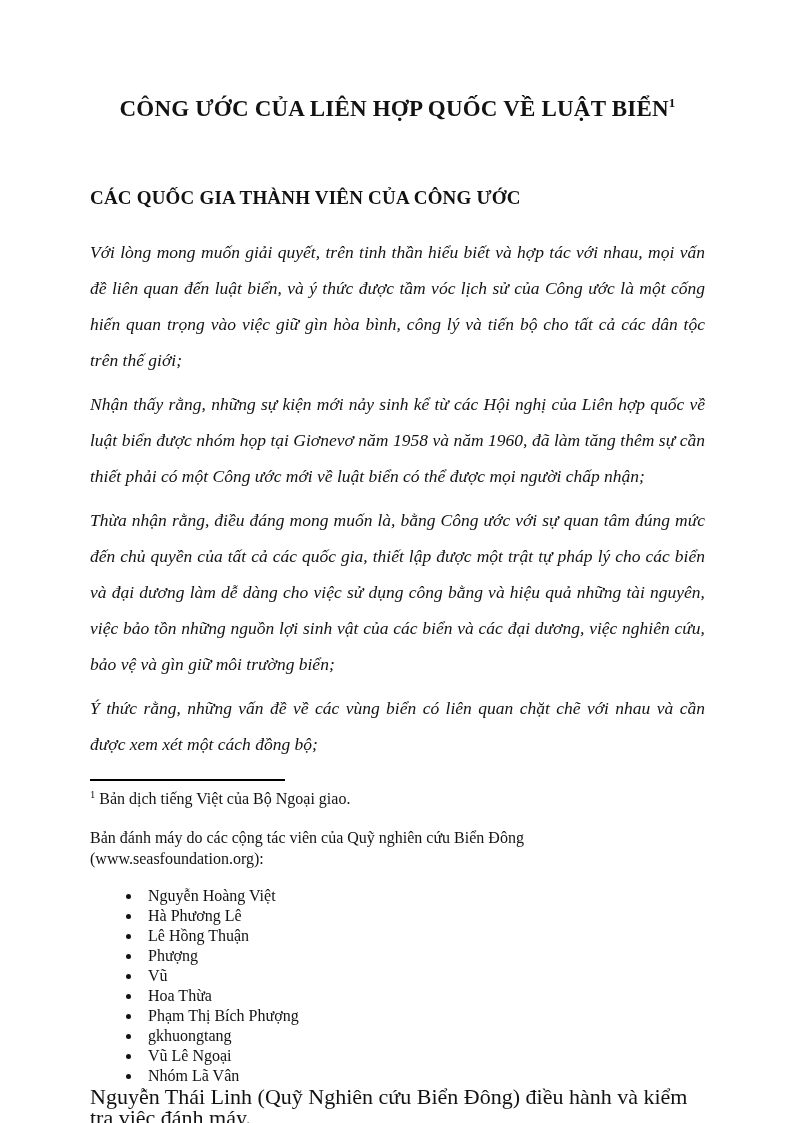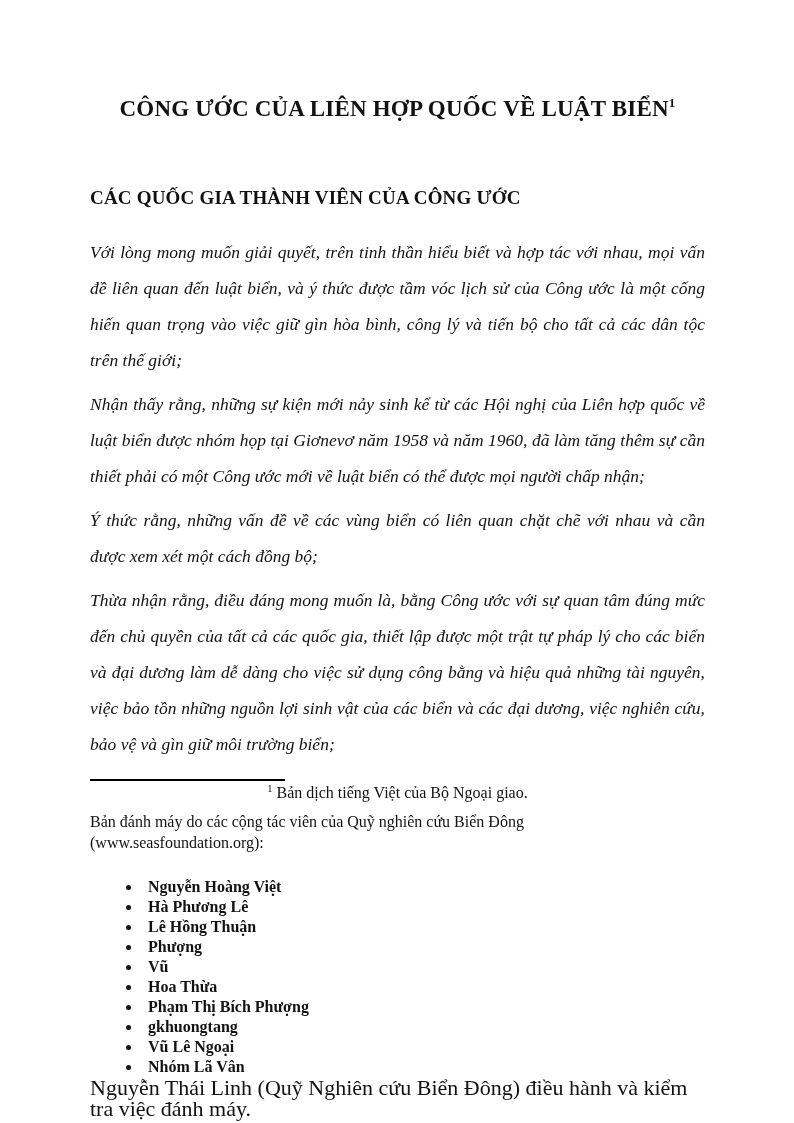--- a/index.html
+++ b/index.html
@@ -54,41 +54,39 @@
     text-align: justify;
     margin-bottom: 8px;
   }
   .footnote-sep {
     width: 195px;
     height: 0;
     border-top: 2px solid #000000;
     margin-top: 17px;
   }
   .footnote-line {
-    margin-top: 1px;
+    margin-top: 7px;
     font-size: 16px;
     line-height: 21px;
-    text-align: center;
   }
   .footnote-line sup {
     font-size: 10.5px;
     vertical-align: super;
     line-height: 0;
   }
   .credits-intro {
-    margin-top: 8px;
+    margin-top: 18px;
     font-size: 16px;
     line-height: 21px;
     white-space: pre-line;
   }
   .contributors {
-    margin-top: 24px;
+    margin-top: 17px;
     list-style: disc outside;
     padding-left: 52px;
-    font-weight: bold;
   }
   .contributors li {
     font-size: 16px;
     line-height: 20px;
     padding-left: 6px;
   }
   .credits-closing {
     font-size: 22px;
     line-height: 21px;
     font-family: Liberation Serif, serif;
@@ -100,22 +98,22 @@
 <div class="page">
 
   <h1 class="doc-title"><span>CÔNG ƯỚC CỦA LIÊN HỢP QUỐC VỀ LUẬT BIỂN</span><sup>1</sup></h1>
 
 
   <h2 class="section-heading">CÁC QUỐC GIA THÀNH VIÊN CỦA CÔNG ƯỚC</h2>
 
   <div class="preamble">
       <p>Với lòng mong muốn giải quyết, trên tinh thần hiểu biết và hợp tác với nhau, mọi vấn đề liên quan đến luật biển, và ý thức được tầm vóc lịch sử của Công ước là một cống hiến quan trọng vào việc giữ gìn hòa bình, công lý và tiến bộ cho tất cả các dân tộc trên thế giới;</p>
       <p>Nhận thấy rằng, những sự kiện mới nảy sinh kể từ các Hội nghị của Liên hợp quốc về luật biển được nhóm họp tại Giơnevơ năm 1958 và năm 1960, đã làm tăng thêm sự cần thiết phải có một Công ước mới về luật biển có thể được mọi người chấp nhận;</p>
+      <p>Thừa nhận rằng, điều đáng mong muốn là, bằng Công ước với sự quan tâm đúng mức đến chủ quyền của tất cả các quốc gia, thiết lập được một trật tự pháp lý cho các biển và đại dương làm dễ dàng cho việc sử dụng công bằng và hiệu quả những tài nguyên, việc bảo tồn những nguồn lợi sinh vật của các biển và các đại dương, việc nghiên cứu, bảo vệ và gìn giữ môi trường biển;</p>
       <p>Ý thức rằng, những vấn đề về các vùng biển có liên quan chặt chẽ với nhau và cần được xem xét một cách đồng bộ;</p>
-      <p>Thừa nhận rằng, điều đáng mong muốn là, bằng Công ước với sự quan tâm đúng mức đến chủ quyền của tất cả các quốc gia, thiết lập được một trật tự pháp lý cho các biển và đại dương làm dễ dàng cho việc sử dụng công bằng và hiệu quả những tài nguyên, việc bảo tồn những nguồn lợi sinh vật của các biển và các đại dương, việc nghiên cứu, bảo vệ và gìn giữ môi trường biển;</p>
     </div>
 
   <div class="footnote-sep"></div>
 
   <div class="footnote">
 
     <p class="footnote-line"><sup>1</sup> <span>Bản dịch tiếng Việt của Bộ Ngoại giao.</span></p>
 
     <p class="credits-intro">Bản đánh máy do các cộng tác viên của Quỹ nghiên cứu Biển Đông
 (www.seasfoundation.org):</p>

